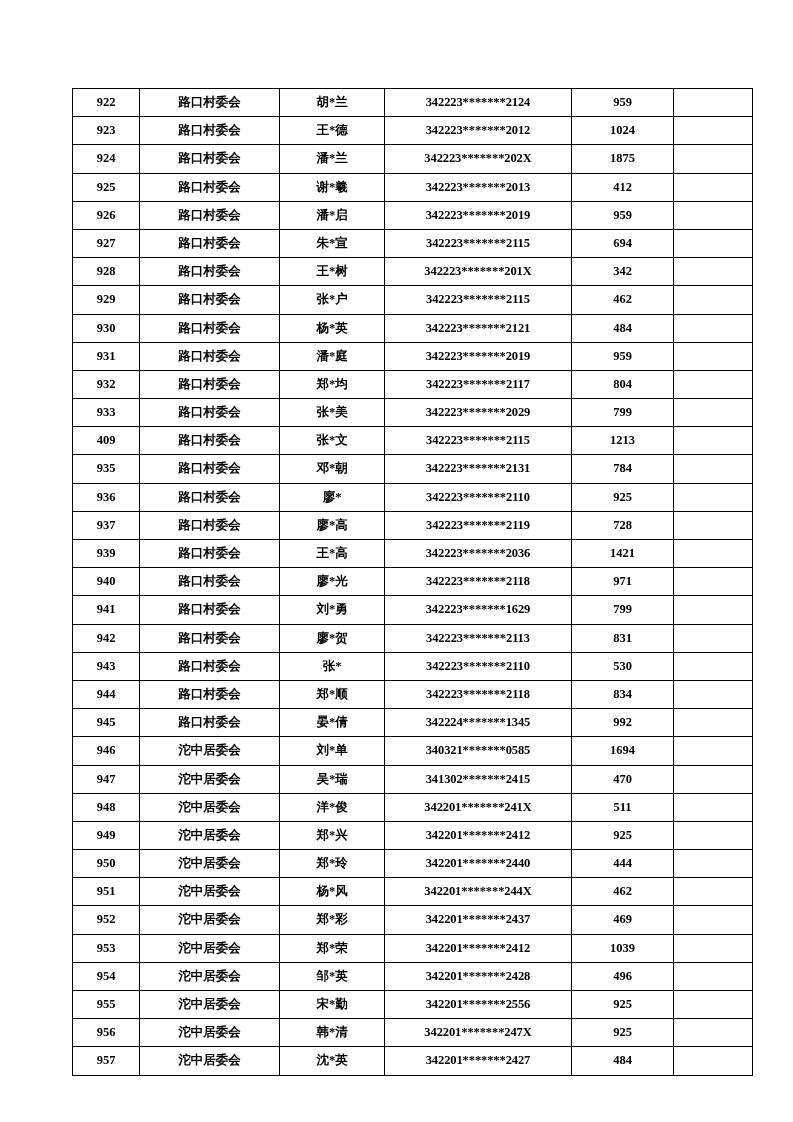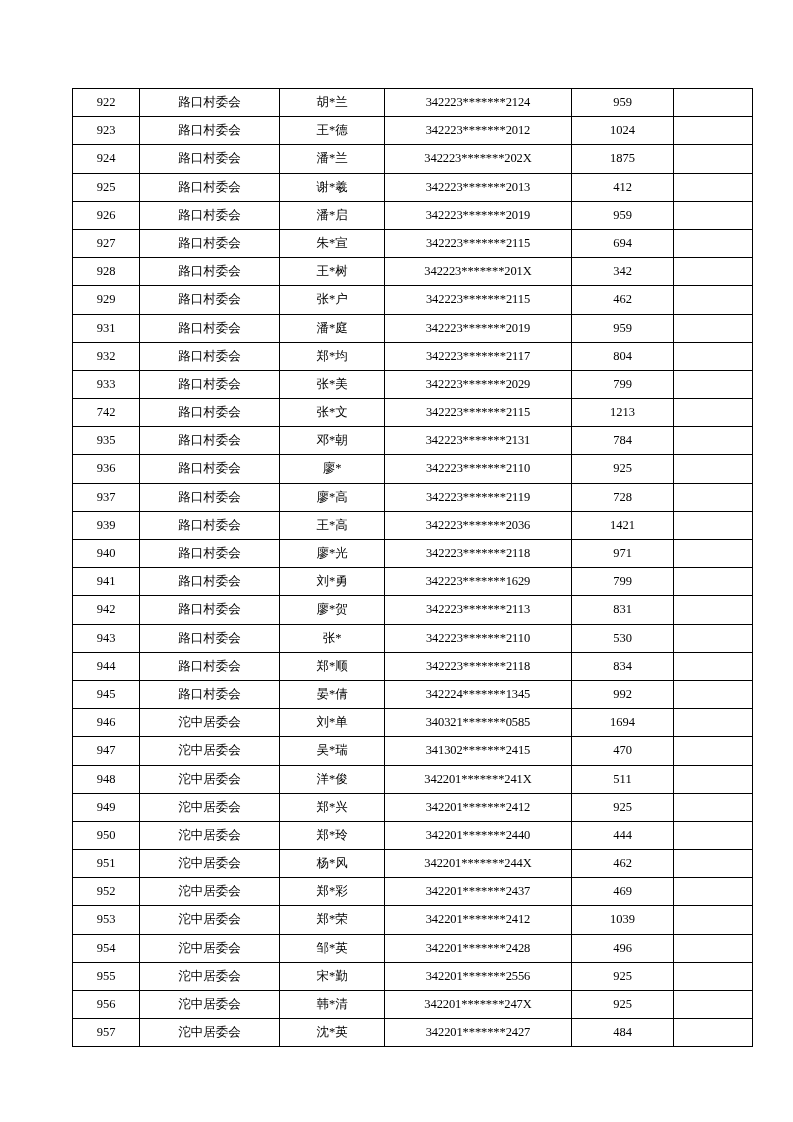--- a/index.html
+++ b/index.html
@@ -12,20 +12,21 @@
     height: 1122px;
     font-family: "Liberation Serif", "DejaVu Serif", serif;
     color: #000000;
   }
   .page {
     position: relative;
     width: 793px;
     height: 1122px;
     box-sizing: border-box;
     padding: 88px 72px 0 72px;
+    font-weight: bold;
   }
   table.data-table {
     border-collapse: collapse;
     table-layout: fixed;
     width: 650px;
     margin: 0;
   }
   table.data-table td {
     border: 1px solid #000000;
     height: 27.2px;
@@ -108,20 +109,28 @@
         </tr>
         <tr>
           <td class="col-seq">929</td>
           <td class="col-org">路口村委会</td>
           <td class="col-name">张*户</td>
           <td class="col-id">342223*******2115</td>
           <td class="col-amt">462</td>
           <td class="col-blank"></td>
         </tr>
         <tr>
+          <td class="col-seq">930</td>
+          <td class="col-org">路口村委会</td>
+          <td class="col-name">杨*英</td>
+          <td class="col-id">342223*******2121</td>
+          <td class="col-amt">484</td>
+          <td class="col-blank"></td>
+        </tr>
+        <tr>
           <td class="col-seq">931</td>
           <td class="col-org">路口村委会</td>
           <td class="col-name">潘*庭</td>
           <td class="col-id">342223*******2019</td>
           <td class="col-amt">959</td>
           <td class="col-blank"></td>
         </tr>
         <tr>
           <td class="col-seq">932</td>
           <td class="col-org">路口村委会</td>
@@ -132,21 +141,21 @@
         </tr>
         <tr>
           <td class="col-seq">933</td>
           <td class="col-org">路口村委会</td>
           <td class="col-name">张*美</td>
           <td class="col-id">342223*******2029</td>
           <td class="col-amt">799</td>
           <td class="col-blank"></td>
         </tr>
         <tr>
-          <td class="col-seq">742</td>
+          <td class="col-seq">409</td>
           <td class="col-org">路口村委会</td>
           <td class="col-name">张*文</td>
           <td class="col-id">342223*******2115</td>
           <td class="col-amt">1213</td>
           <td class="col-blank"></td>
         </tr>
         <tr>
           <td class="col-seq">935</td>
           <td class="col-org">路口村委会</td>
           <td class="col-name">邓*朝</td>

